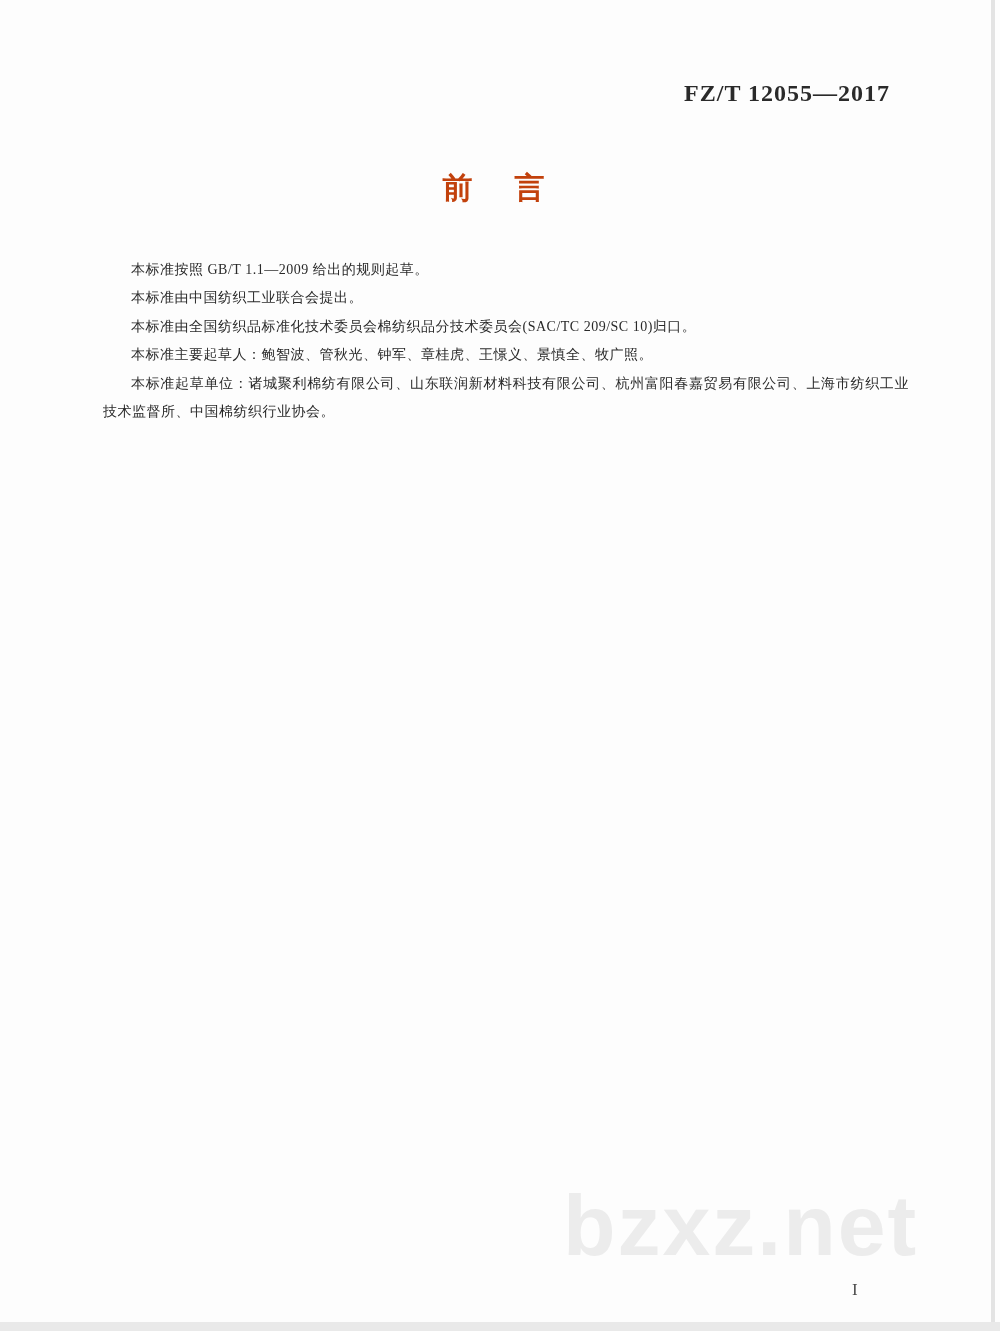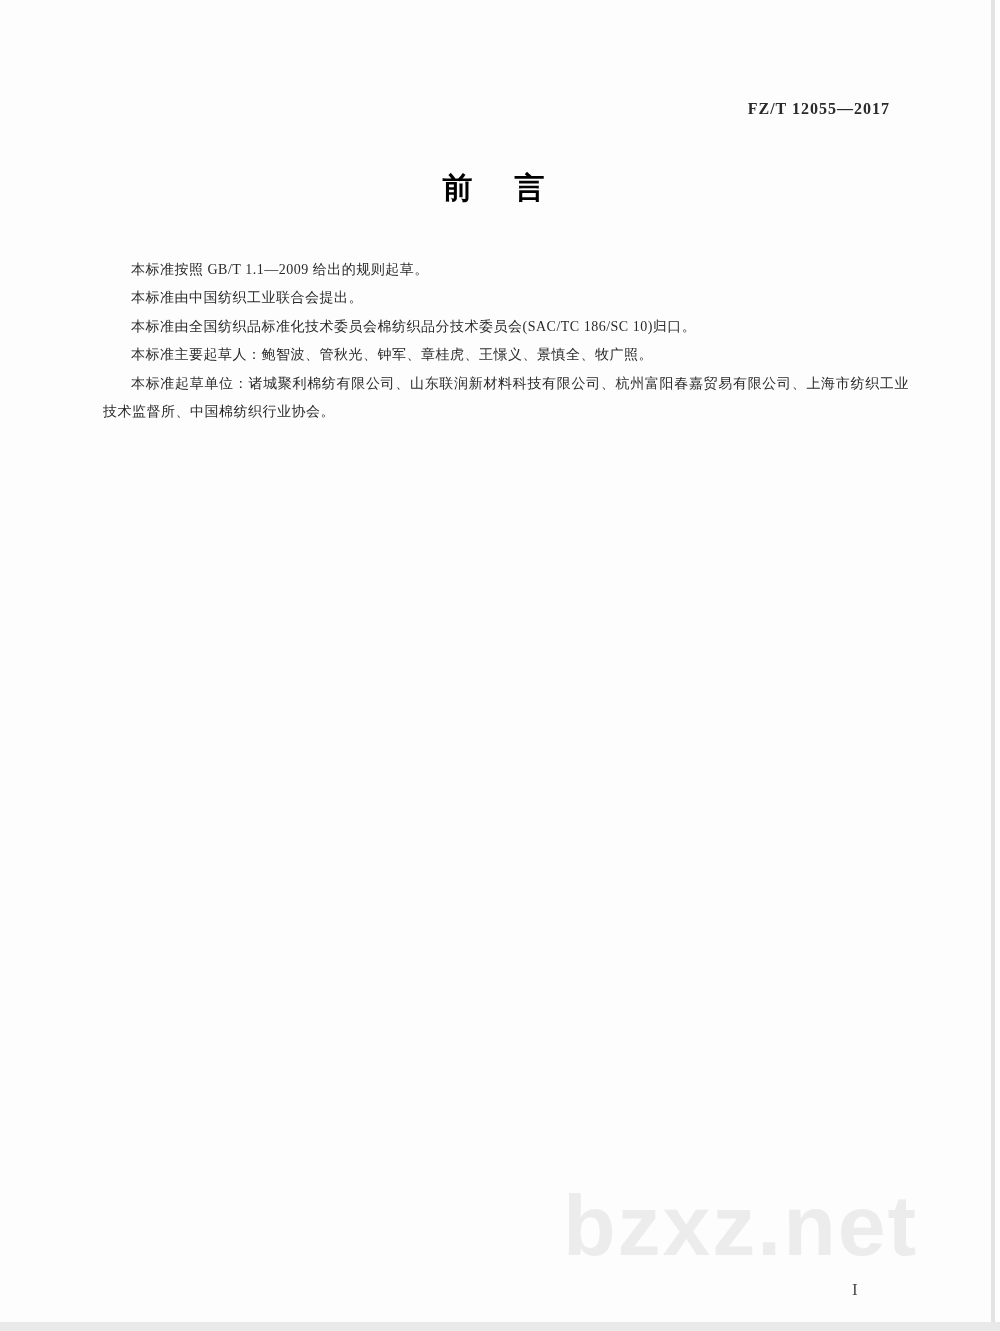--- a/index.html
+++ b/index.html
@@ -11,38 +11,38 @@
     position: relative;
     width: 1000px;
     height: 1331px;
     background: #fdfdfd;
     overflow: hidden;
     font-family: "Liberation Serif", "DejaVu Serif", serif;
     color: #2a2a2a;
   }
   .std-code {
     position: absolute;
-    top: 100px;
+    top: 80px;
     right: 110px;
-    font-size: 16px;
+    font-size: 24px;
     font-weight: 700;
     letter-spacing: 1px;
     color: #2a2a2a;
   }
   .title {
     position: absolute;
     top: 168px;
     left: 0;
     width: 993px;
     margin: 0;
     text-align: center;
     font-size: 30px;
     font-weight: 700;
     letter-spacing: 6px;
-    color: #000000;
+    color: #c2410c;
   }
   .body-text {
     position: absolute;
     top: 256px;
     left: 103px;
     width: 806px;
     font-size: 14px;
     line-height: 28.4px;
     letter-spacing: 0.5px;
     text-align: justify;
@@ -91,21 +91,21 @@
 
 <div class="page">
 
   <div class="std-code">FZ/T 12055—2017</div>
 
   <h1 class="title">前　言</h1>
 
   <div class="body-text">
     <p>本标准按照 GB/T 1.1—2009 给出的规则起草。</p>
     <p>本标准由中国纺织工业联合会提出。</p>
-    <p>本标准由全国纺织品标准化技术委员会棉纺织品分技术委员会(SAC/TC 186/SC 10)归口。</p>
+    <p>本标准由全国纺织品标准化技术委员会棉纺织品分技术委员会(SAC/TC 209/SC 10)归口。</p>
     <p>本标准主要起草人：鲍智波、管秋光、钟军、章桂虎、王憬义、景慎全、牧广照。</p>
     <p>本标准起草单位：诸城聚利棉纺有限公司、山东联润新材料科技有限公司、杭州富阳春嘉贸易有限公司、上海市纺织工业技术监督所、中国棉纺织行业协会。</p>
   </div>
 
   <div class="watermark">bzxz.net</div>
 
   <div class="page-number">I</div>
 
   <div class="edge-right"></div>
   <div class="edge-bottom"></div>

